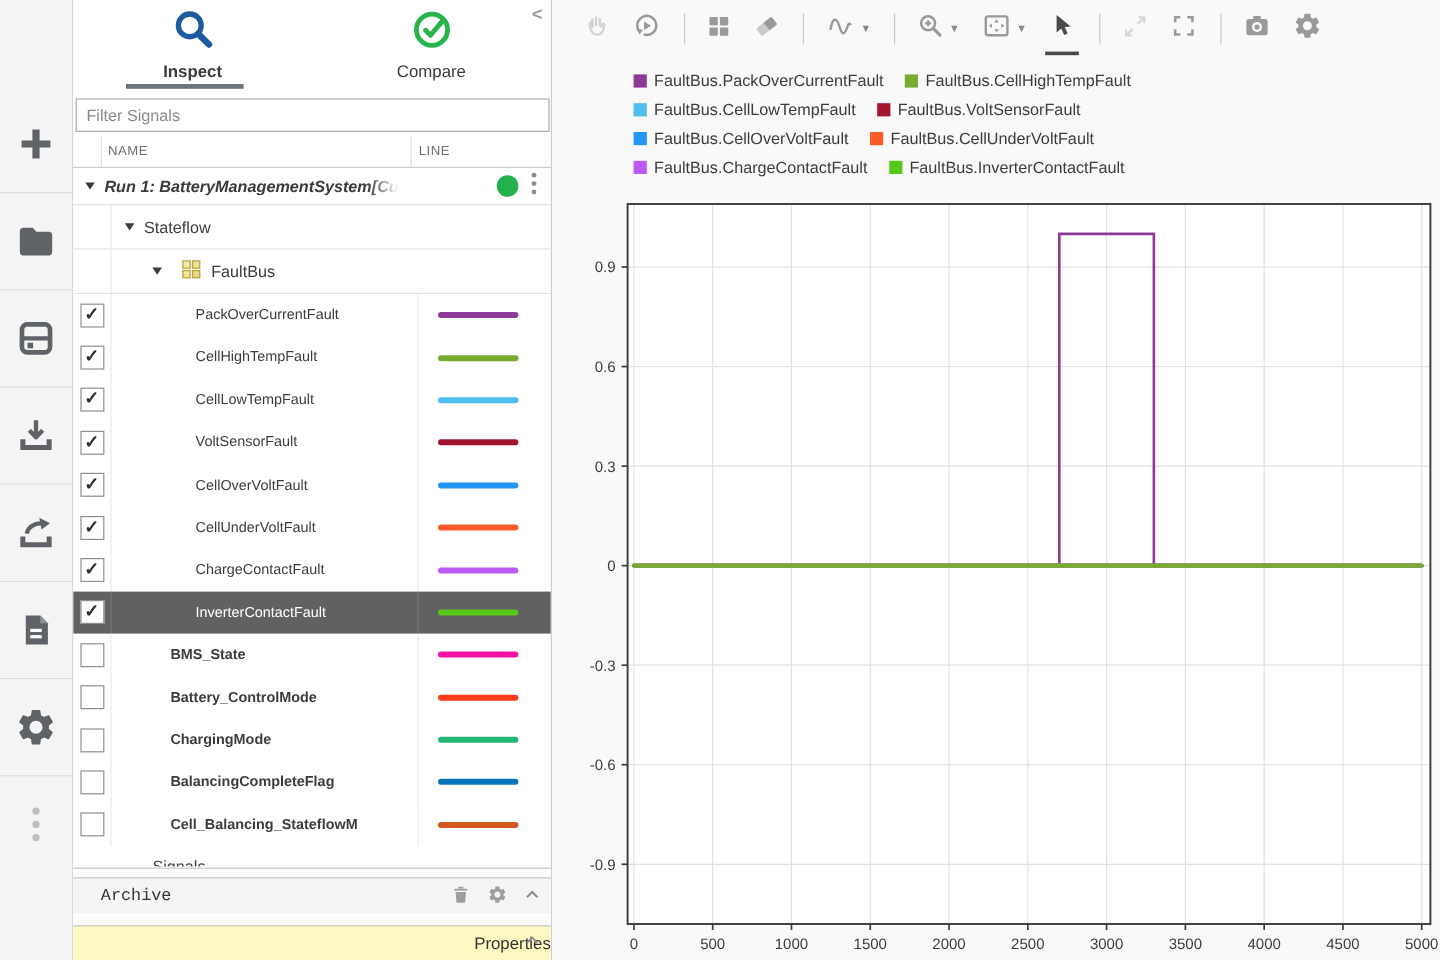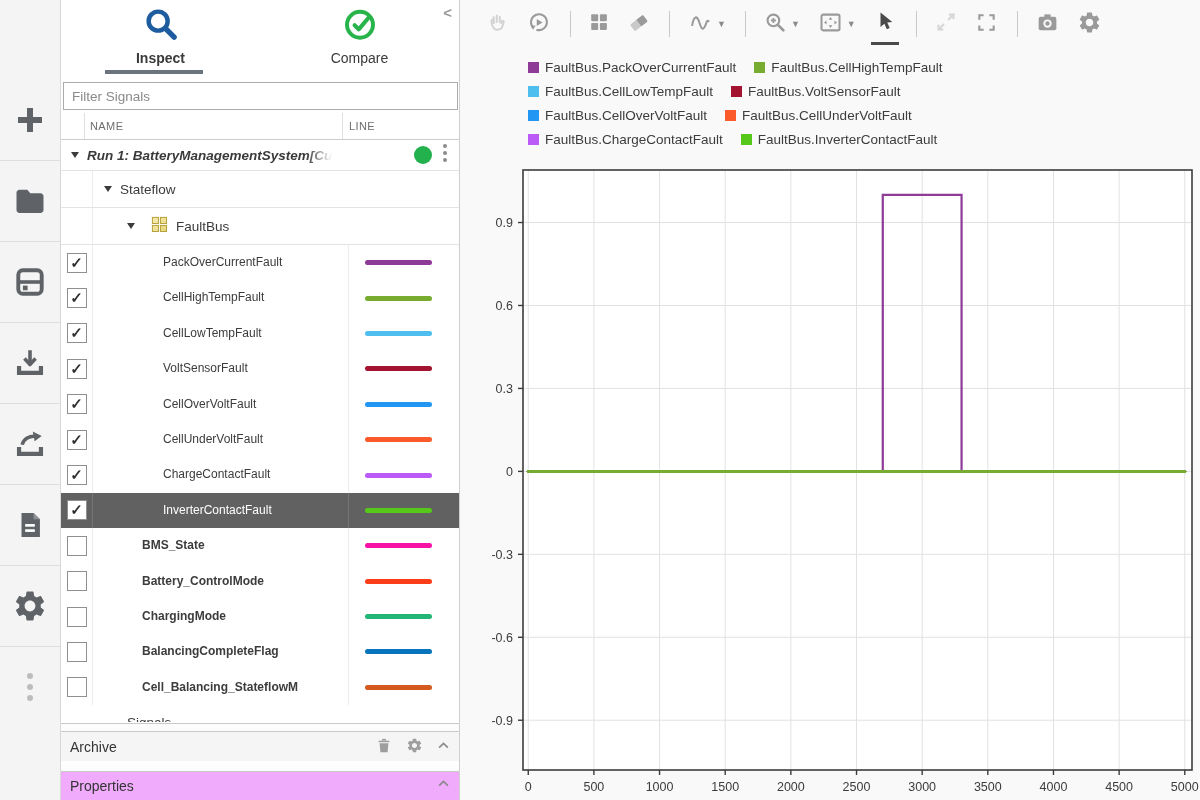--- a/index.html
+++ b/index.html
@@ -61,24 +61,24 @@
   .sigrow.selected .namecell{color:#fff;}
   .sigrow.selected .cbcell,.sigrow.selected .linecell{border-color:#757575;}
 
   .partialrow{height:17px;overflow:hidden;}
   .partialrow .inner{height:36px;display:flex;align-items:center;font-size:13.5px;color:#3c3c3c;}
   .partialrow .leftcol{width:31px;height:100%;flex:none;}
   .partialrow .plabel{margin-left:35px;line-height:36px;}
 
   .splitgap{flex:none;height:7px;border-top:1px solid #c9c9c9;background:#fcfcfc;}
   .panelhdr{flex:none;height:29px;border-top:1px solid #c9c9c9;background:#f5f5f5;display:flex;align-items:center;font-size:14px;color:#333;cursor:pointer;position:relative;}
-  .panelhdr .ptitle{margin-left:9px;}
+  .panelhdr .ptitle{margin-left:23px;font-family:Liberation Mono, monospace;}
   .hdricons{position:absolute;right:8px;top:0;height:100%;display:flex;align-items:center;gap:13px;}
   .archgap{flex:none;height:10px;background:#fdfdfd;}
-  .propshdr{flex:1;border-top:1px solid #c9c9c9;background:#f0abfc;display:flex;align-items:flex-start;font-size:14px;color:#333;cursor:pointer;position:relative;}
+  .propshdr{flex:1;border-top:1px solid #c9c9c9;background:#fef9c3;display:flex;align-items:flex-start;font-size:14px;color:#333;cursor:pointer;position:relative;justify-content:flex-end;}
   .propshdr .ptitle{margin-left:9px;margin-top:6px;}
   .propshdr .hdricons{top:4px;height:auto;}
 
   
   .chartpanel{flex:1;position:relative;background:#f9f9f9;}
   .ctoolbar{position:absolute;top:0;left:0;right:0;height:48px;display:flex;align-items:center;padding-left:26px;}
   .cbtn{display:flex;align-items:center;justify-content:center;margin-right:17px;cursor:pointer;position:relative;}
   .caret{font-size:9px;color:#8a8a8a;margin-left:3px;}
   .csep{width:1px;height:26px;background:#c9c9c9;margin:0 17px 0 2px;}
   .cbtn.active::after{content:"";position:absolute;left:-2px;right:-2px;bottom:-7px;height:3px;background:#4a4a4a;}

